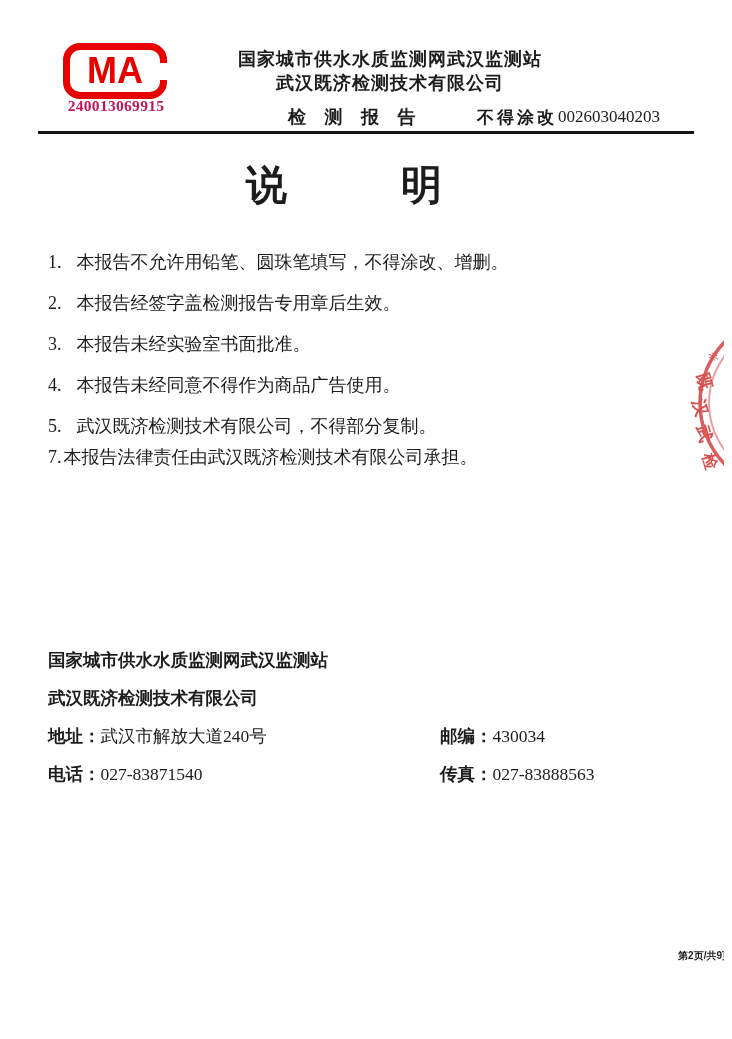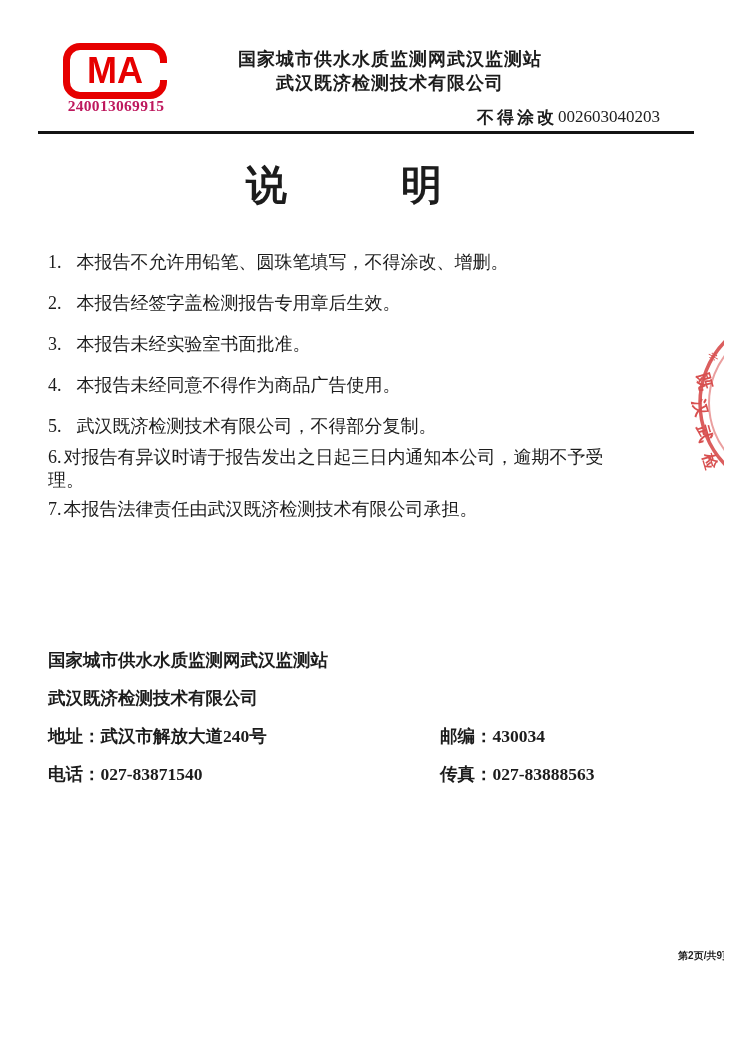--- a/index.html
+++ b/index.html
@@ -35,41 +35,42 @@
   .note.sp .num{margin-right:15px;}
   .note.last5{margin-bottom:8px;}
   .note.tight{line-height:23px;margin-bottom:6px;}
   .note.tight .num{margin-right:2px;}
   .note.wrap6{max-width:572px;}
   
   .contact{position:absolute;left:48px;top:648px;width:646px;font-size:17.5px;font-weight:600;}
   .c-row{line-height:24px;margin-bottom:14px;display:flex;}
   .c-left{flex:0 0 392px;}
   .c-right{flex:1;}
-  .val{font-weight:700;}
+  .val{font-weight:400;}
   
   .page-num{position:absolute;left:0;top:949px;width:732px;text-align:right;
     font-family:"Liberation Sans","DejaVu Sans",sans-serif;font-size:10px;font-weight:700;}
   
   .stamp{position:absolute;right:0;top:331px;width:38px;height:148px;overflow:hidden;}
 </style>
 </head>
 <body>
 
 <div class="page">
 
   <div class="cma-logo">
     <div class="cma-letters">MA</div>
     <div class="cma-gap"></div>
   </div>
   <div class="cma-number">240013069915</div>
 
   <div class="org-line1">国家城市供水水质监测网武汉监测站</div>
   <div class="org-line2">武汉既济检测技术有限公司</div>
 
+  <div class="report-title">检 测 报 告</div>
   <div class="report-no-label">不得涂改</div>
   <div class="report-no-value">002603040203</div>
 
   <div class="divider"></div>
 
   <div class="doc-title">
     <span class="t1">说</span><span class="t2">明</span>
   </div>
 
   <div class="notes">
@@ -80,23 +81,20 @@
       <span class="num">2.</span><span>本报告经签字盖检测报告专用章后生效。</span>
     </div>
     <div class="note sp">
       <span class="num">3.</span><span>本报告未经实验室书面批准。</span>
     </div>
     <div class="note sp">
       <span class="num">4.</span><span>本报告未经同意不得作为商品广告使用。</span>
     </div>
     <div class="note sp last5">
       <span class="num">5.</span><span>武汉既济检测技术有限公司，不得部分复制。</span>
-    </div>
-    <div class="note tight wrap6">
-      <span class="num">6.</span><span>对报告有异议时请于报告发出之日起三日内通知本公司，逾期不予受理。</span>
     </div>
     <div class="note tight">
       <span class="num">7.</span><span>本报告法律责任由武汉既济检测技术有限公司承担。</span>
     </div>
   </div>
 
   <div class="contact">
     <div class="c-row">
       <span>国家城市供水水质监测网武汉监测站</span>
     </div>

